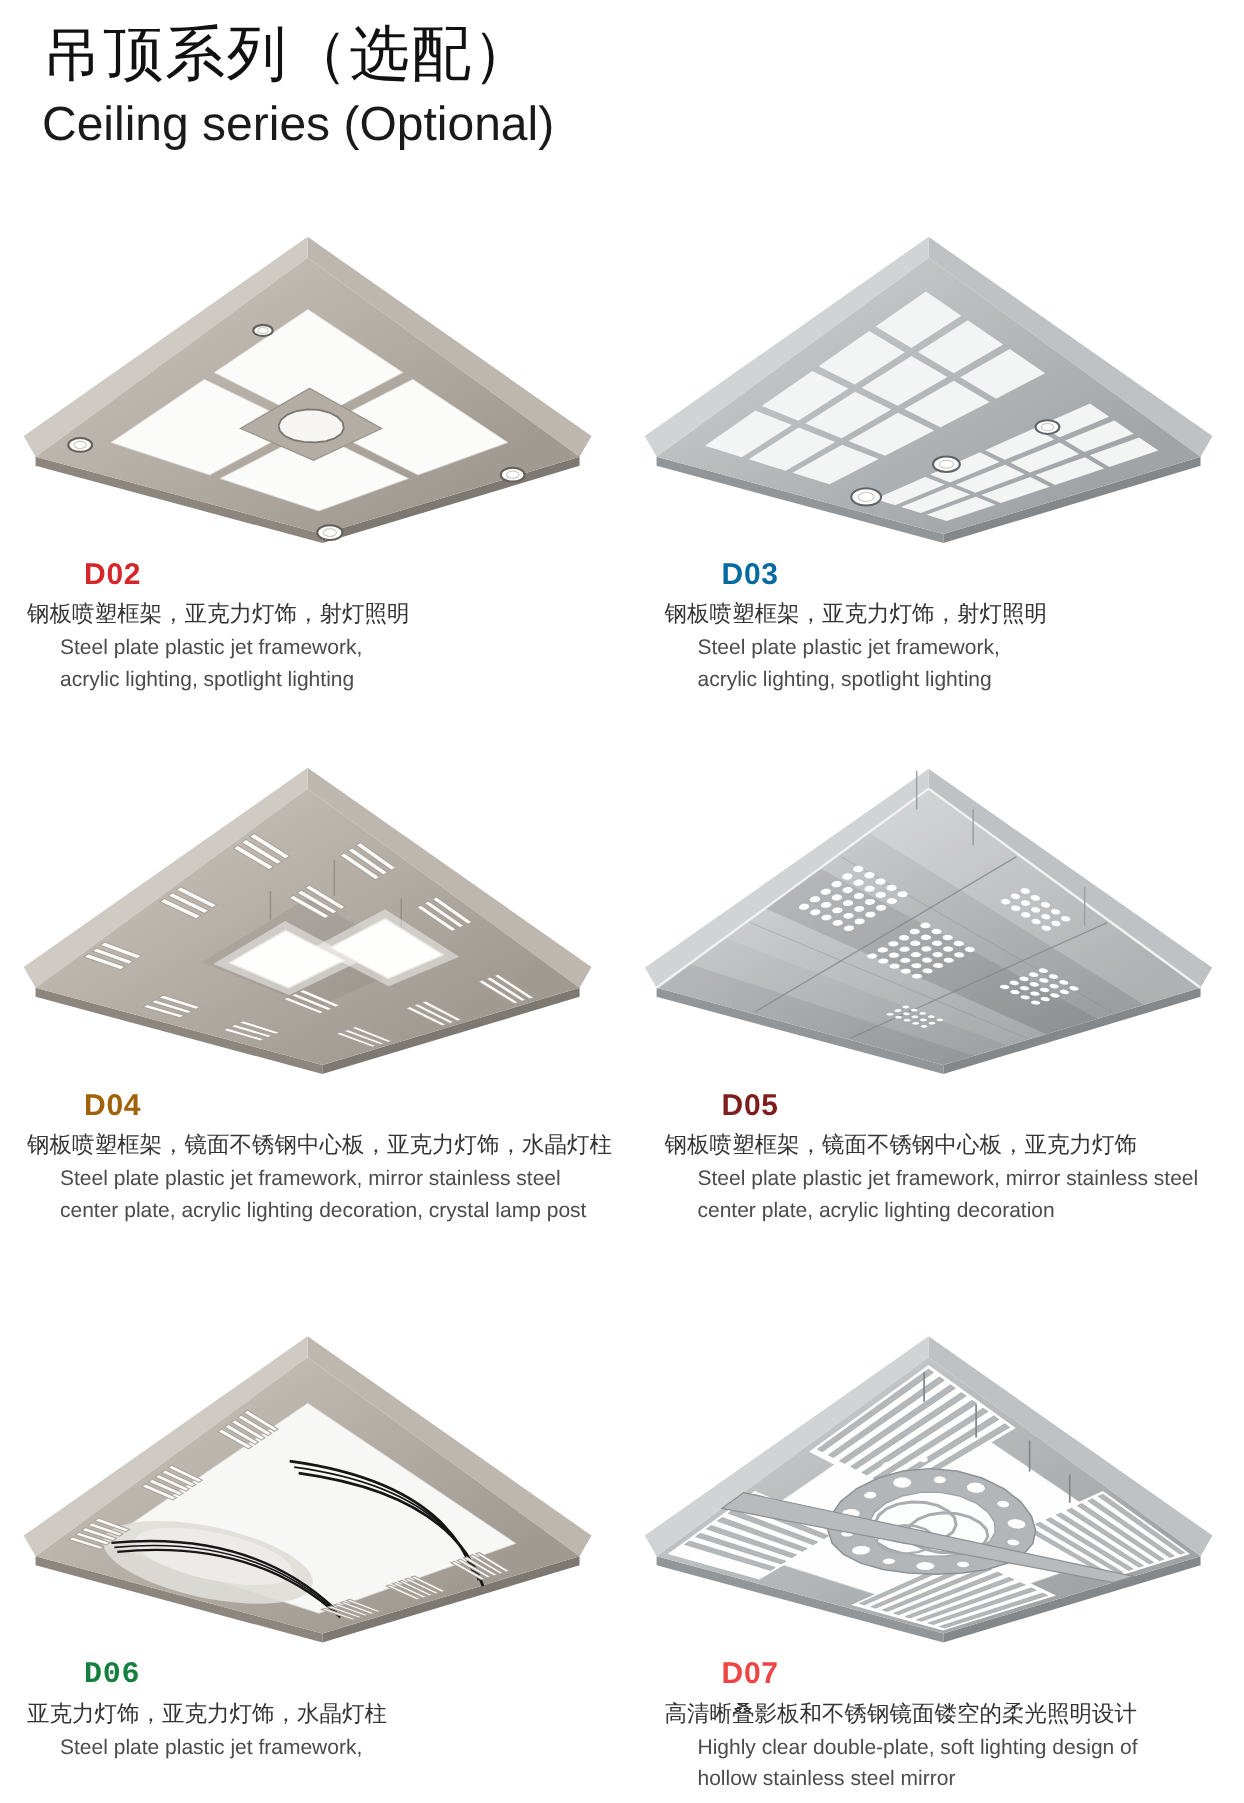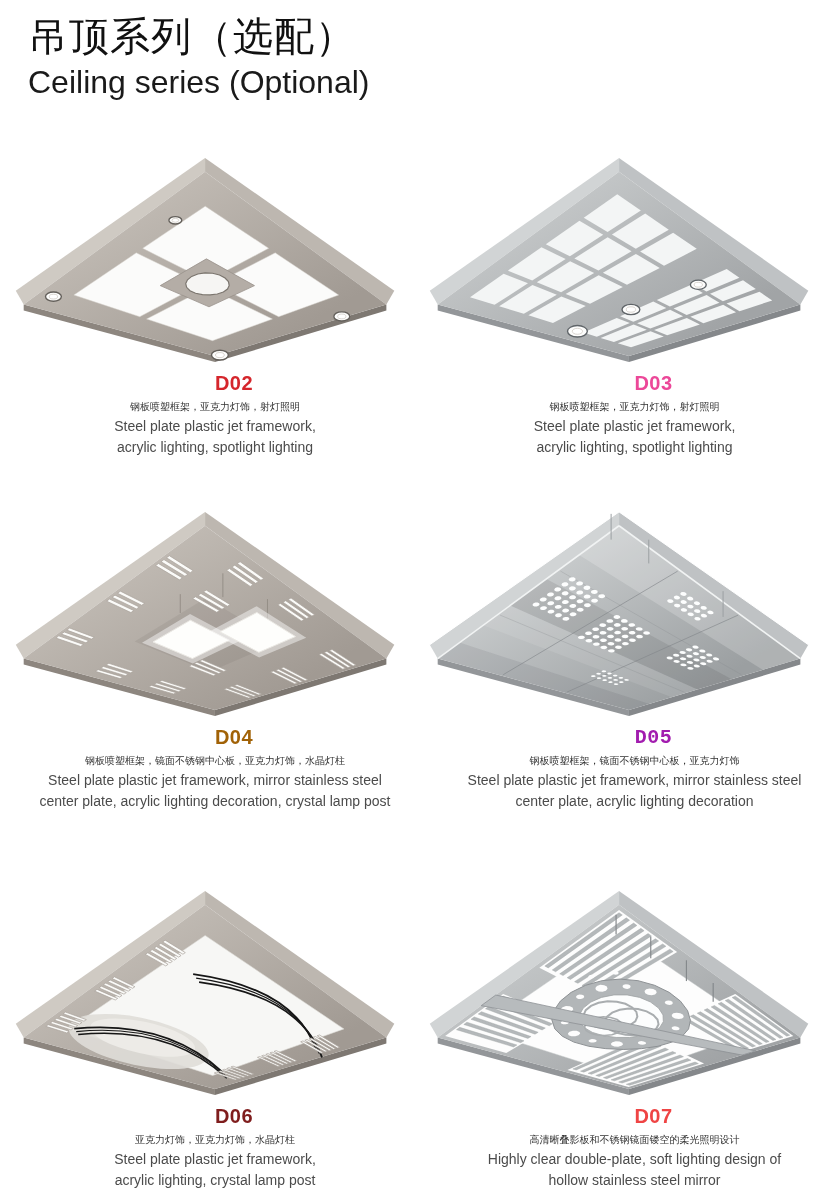--- a/index.html
+++ b/index.html
@@ -3,25 +3,25 @@
 <meta charset="utf-8">
 <style>
   html,body{margin:0;padding:0;background:#ffffff;}
   body{font-family:"Liberation Sans","DejaVu Sans",sans-serif;color:#222;}
   #page{position:relative;width:829px;height:1202px;background:#fff;overflow:hidden;}
   #header{position:absolute;left:28px;top:14px;}
   #title-zh{font-size:40px;line-height:1.1;color:#111;letter-spacing:1px;}
   #title-en{font-size:32px;line-height:1.15;color:#1a1a1a;margin-top:6px;}
   .cell{position:absolute;width:402px;}
   .cell svg{display:block;}
-  .pbody{margin-top:8px;padding-left:8px;text-align:center;}
+  .pbody{margin-top:8px;padding-left:8px;}
   .cell.r .pbody{padding-left:19px;}
   .pcode{font-size:20px;font-weight:bold;color:#d5262c;margin-left:38px;letter-spacing:0.5px;}
-  .pzh{font-size:10px;color:#333;margin-top:5px;}
-  .pen{font-size:14px;color:#4b4b4b;margin-top:3px;line-height:1.32;}
+  .pzh{font-size:15px;color:#333;margin-top:5px;}
+  .pen{font-size:14px;color:#4b4b4b;margin-top:3px;line-height:1.32;margin-left:22px;}
 </style>
 </head>
 <body>
 
 <div id="page">
   <div id="header">
     <div id="title-zh">吊顶系列（选配）</div>
     <div id="title-en">Ceiling series (Optional)</div>
   </div>
 
@@ -99,21 +99,21 @@
         <polygon points="263.4,173.6 276.6,180.1 243.6,191.0 230.3,185.7" fill="#f3f5f5"></polygon>
         <polygon points="226.8,186.9 240.1,192.2 207.1,203.2 193.7,199.0" fill="#f3f5f5"></polygon>
         <ellipse cx="275" cy="140" rx="8" ry="4.64" fill="#fdfdfc" stroke="#5f6468" stroke-width="1.4"></ellipse>
         <ellipse cx="275" cy="140" rx="4.16" ry="2.4" fill="#ffffff" stroke="#c9c4bd" stroke-width="0.7"></ellipse>
         <ellipse cx="207" cy="165" rx="9" ry="5.22" fill="#fdfdfc" stroke="#5f6468" stroke-width="1.4"></ellipse>
         <ellipse cx="207" cy="165" rx="4.68" ry="2.6999999999999997" fill="#ffffff" stroke="#c9c4bd" stroke-width="0.7"></ellipse>
         <ellipse cx="153" cy="187" rx="10" ry="5.8" fill="#fdfdfc" stroke="#5f6468" stroke-width="1.4"></ellipse>
         <ellipse cx="153" cy="187" rx="5.2" ry="3" fill="#ffffff" stroke="#c9c4bd" stroke-width="0.7"></ellipse>
       </svg>
     <div class="pbody">
-      <div class="pcode" style="color: #ec4899;">D03</div>
+      <div class="pcode" style="color: #0369a1;">D03</div>
       <div class="pzh">钢板喷塑框架，亚克力灯饰，射灯照明</div>
       <div class="pen">Steel plate plastic jet framework,</div>
       <div class="pen">acrylic lighting, spotlight lighting</div>
     </div>
   </div>
 
   <div class="cell" style="left:10px;top:500px">
     <svg class="panel" viewBox="0 0 400 220" width="400" height="218">
         <defs>
           <linearGradient id="gd04" gradientUnits="userSpaceOnUse" x1="130" y1="30" x2="240" y2="215">
@@ -312,21 +312,21 @@
         <polygon points="193.3,182.3 192.0,182.5 190.6,182.5 189.5,182.1 189.2,181.5 189.8,181.0 191.1,180.7 192.5,180.8 193.6,181.2 193.9,181.8" fill="#fdfefe"></polygon>
         <polygon points="188.0,184.5 186.7,184.8 185.3,184.7 184.2,184.3 184.0,183.8 184.6,183.3 185.8,183.0 187.2,183.0 188.3,183.4 188.6,184.0" fill="#fdfefe"></polygon>
         <polygon points="204.2,182.3 203.0,182.5 201.6,182.4 200.5,182.0 200.2,181.5 200.8,180.9 202.1,180.7 203.5,180.8 204.6,181.2 204.8,181.8" fill="#fdfefe"></polygon>
         <polygon points="199.0,184.4 197.7,184.6 196.3,184.6 195.2,184.2 195.0,183.6 195.6,183.1 196.8,182.9 198.2,182.9 199.3,183.3 199.6,183.9" fill="#fdfefe"></polygon>
         <polygon points="193.7,186.5 192.5,186.8 191.0,186.7 190.0,186.3 189.7,185.8 190.3,185.3 191.5,185.0 193.0,185.1 194.0,185.5 194.3,186.0" fill="#fdfefe"></polygon>
         <line x1="187" y1="14" x2="187" y2="40" stroke="#9ba0a2" stroke-width="1"></line>
         <line x1="225" y1="40" x2="225" y2="64" stroke="#9ba0a2" stroke-width="1"></line>
         <line x1="300" y1="92" x2="300" y2="118" stroke="#9ba0a2" stroke-width="1"></line>
       </svg>
     <div class="pbody">
-      <div class="pcode" style="color: #a21caf; font-family: Liberation Mono, monospace;">D05</div>
+      <div class="pcode" style="color: #7f1d1d;">D05</div>
       <div class="pzh">钢板喷塑框架，镜面不锈钢中心板，亚克力灯饰</div>
       <div class="pen">Steel plate plastic jet framework, mirror stainless steel</div>
       <div class="pen">center plate, acrylic lighting decoration</div>
     </div>
   </div>
 
   <div class="cell" style="left:10px;top:879px">
     <svg class="panel" viewBox="0 0 400 220" width="400" height="218">
         <defs>
           <linearGradient id="gd06" gradientUnits="userSpaceOnUse" x1="130" y1="30" x2="240" y2="215">
@@ -373,24 +373,23 @@
         <polygon points="258.5,176.2 279.3,186.0 277.0,186.7 256.3,177.0" fill="#fbfbf9" stroke="#a8a19a" stroke-width="0.7"></polygon>
         <polygon points="254.4,177.7 275.1,187.3 272.9,188.0 252.1,178.5" fill="#fbfbf9" stroke="#a8a19a" stroke-width="0.7"></polygon>
         <polygon points="250.2,179.2 270.9,188.6 268.7,189.3 247.9,180.0" fill="#fbfbf9" stroke="#a8a19a" stroke-width="0.7"></polygon>
         <polygon points="223.3,188.9 244.3,196.9 242.0,197.6 221.1,189.7" fill="#fbfbf9" stroke="#a8a19a" stroke-width="0.7"></polygon>
         <polygon points="219.1,190.4 240.1,198.2 237.9,198.9 216.9,191.3" fill="#fbfbf9" stroke="#a8a19a" stroke-width="0.7"></polygon>
         <polygon points="214.9,192.0 236.0,199.5 233.7,200.2 212.7,192.8" fill="#fbfbf9" stroke="#a8a19a" stroke-width="0.7"></polygon>
         <polygon points="210.8,193.5 231.8,200.8 229.5,201.5 208.5,194.3" fill="#fbfbf9" stroke="#a8a19a" stroke-width="0.7"></polygon>
         <polygon points="206.6,195.0 227.6,202.1 225.4,202.8 204.3,195.8" fill="#fbfbf9" stroke="#a8a19a" stroke-width="0.7"></polygon>
       </svg>
     <div class="pbody">
-      <div class="pcode" style="color: #7f1d1d;">D06</div>
+      <div class="pcode" style="color: #15803d; font-family: Liberation Mono, monospace;">D06</div>
       <div class="pzh">亚克力灯饰，亚克力灯饰，水晶灯柱</div>
       <div class="pen">Steel plate plastic jet framework,</div>
-      <div class="pen">acrylic lighting, crystal lamp post</div>
     </div>
   </div>
 
   <div class="cell r" style="left:424px;top:879px">
     <svg class="panel" viewBox="0 0 400 220" width="400" height="218">
         <defs>
           <linearGradient id="gd07" gradientUnits="userSpaceOnUse" x1="130" y1="30" x2="240" y2="215">
             <stop offset="0" stop-color="#c7cacb"></stop>
             <stop offset="1" stop-color="#a1a4a6"></stop>
           </linearGradient>

